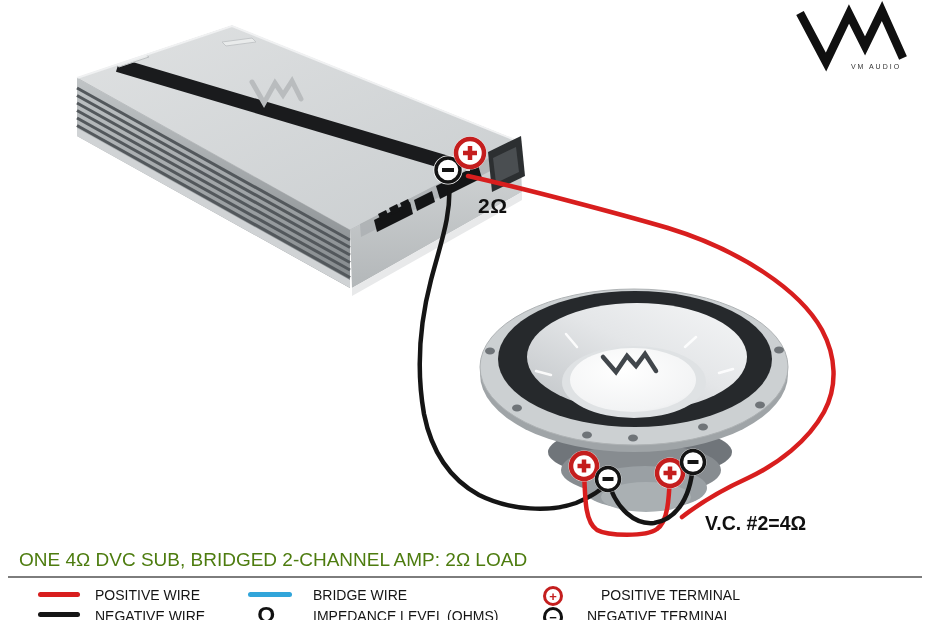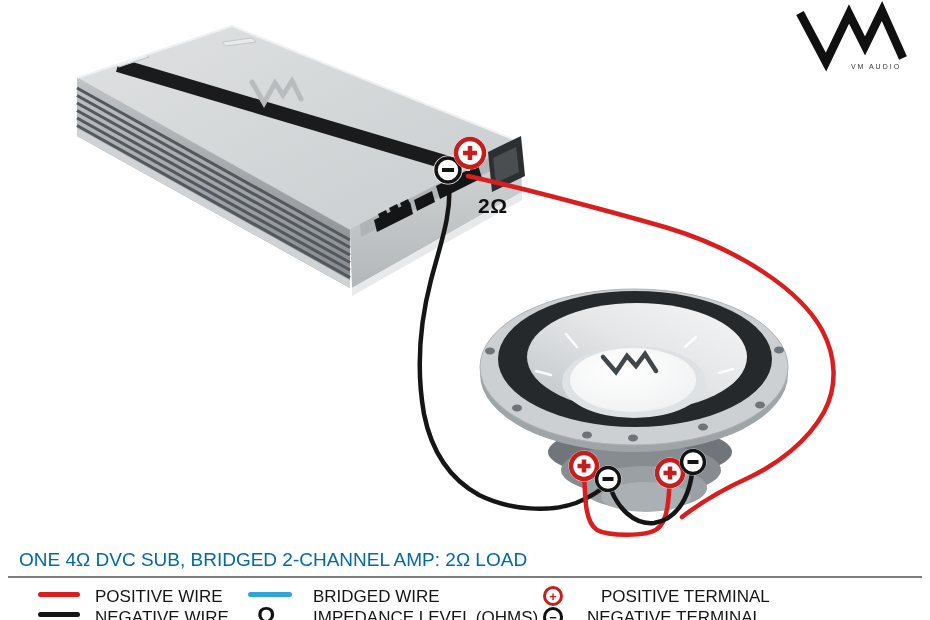--- a/index.html
+++ b/index.html
@@ -3,30 +3,30 @@
 <meta charset="utf-8">
 <style>
   html,body{margin:0;padding:0;background:#fff;}
   .stage{position:relative;width:930px;height:620px;background:#ffffff;overflow:hidden;
          font-family:"Liberation Sans",sans-serif;color:#111;}
   .stage svg{position:absolute;left:0;top:0;}
   .lbl{position:absolute;font-weight:700;color:#101010;white-space:nowrap;}
   .amp-imp{left:478px;top:194px;font-size:21px;letter-spacing:.5px;}
   .vc1{left:441px;top:512px;font-size:19.5px;}
   .vc2{left:705px;top:512px;font-size:19.5px;}
-  .title{position:absolute;left:19px;top:549px;font-size:19px;font-weight:400;color:#0369a1;white-space:nowrap;}
+  .title{position:absolute;left:19px;top:549px;font-size:19px;font-weight:400;color:#4d7c0f;white-space:nowrap;}
   .divider{position:absolute;left:8px;top:576px;width:914px;height:2px;background:#7d7d7d;}
   .brand-text{position:absolute;left:839px;top:63px;width:74px;text-align:center;
               font-size:7px;letter-spacing:2px;color:#333;white-space:nowrap;}
   
   .sw{position:absolute;height:5px;width:42px;border-radius:2.5px;}
   .sw-pos{left:38px;top:592px;}
   .sw-bridge{left:248px;top:592px;width:44px;}
   .sw-neg{left:38px;top:612px;}
-  .leg-label{position:absolute;font-size:17px;color:#151515;white-space:nowrap;}
+  .leg-label{position:absolute;font-size:14px;color:#151515;white-space:nowrap;}
   .lterm{position:absolute;width:14px;height:14px;border-radius:50%;border:3px solid #000;
          display:flex;align-items:center;justify-content:center;
          font-size:13px;font-weight:700;line-height:1;background:#fff;}
   .lterm-pos{left:543px;top:586px;}
   .lterm-neg{left:543px;top:607px;}
   .omega-sym{position:absolute;left:257px;top:603px;font-size:23px;font-weight:700;color:#111;}
 </style>
 </head>
 <body>
 
@@ -189,30 +189,31 @@
       <circle cx="693" cy="462" r="11.5" fill="#ffffff" stroke="#141414" stroke-width="3.5"></circle>
       <line x1="687.5" y1="462" x2="698.5" y2="462" stroke="#141414" stroke-width="4"></line>
     </g>
 
     <polyline points="800,13 826,62 849,14 865,46 882,11 903,58" fill="none" stroke="#101010" stroke-width="8.5" stroke-linejoin="miter"></polyline>
   </svg>
 
   <div class="brand-text">VM AUDIO</div>
 
   <div class="lbl amp-imp">2Ω</div>
+  <div class="lbl vc2">V.C. #2=4Ω</div>
 
   <div class="title">ONE 4Ω DVC SUB, BRIDGED 2-CHANNEL AMP: 2Ω LOAD</div>
   <div class="divider"></div>
 
   <div>
     <div class="sw sw-pos" style="background:#d81e1e"></div>
     <div class="leg-label" style="left:95px;top:587px">POSITIVE WIRE</div>
 
     <div class="sw sw-bridge" style="background:#31a5da"></div>
-    <div class="leg-label" style="left:313px;top:587px">BRIDGED WIRE</div>
+    <div class="leg-label" style="left:313px;top:587px">BRIDGE WIRE</div>
 
     <div class="lterm lterm-pos" style="border-color:#c41e1e;color:#c41e1e">
       <span>+</span>
     </div>
     <div class="leg-label" style="left:601px;top:587px">POSITIVE TERMINAL</div>
 
     <div class="sw sw-neg" style="background:#151515"></div>
     <div class="leg-label" style="left:95px;top:608px">NEGATIVE WIRE</div>
 
     <div class="omega-sym">Ω</div>

